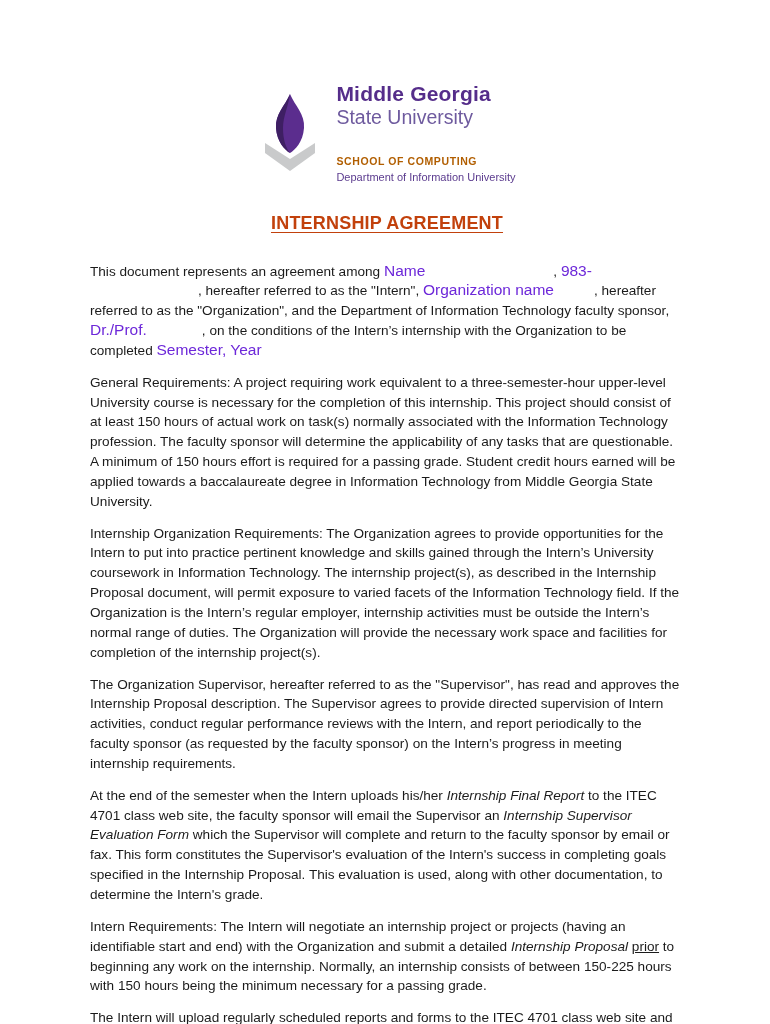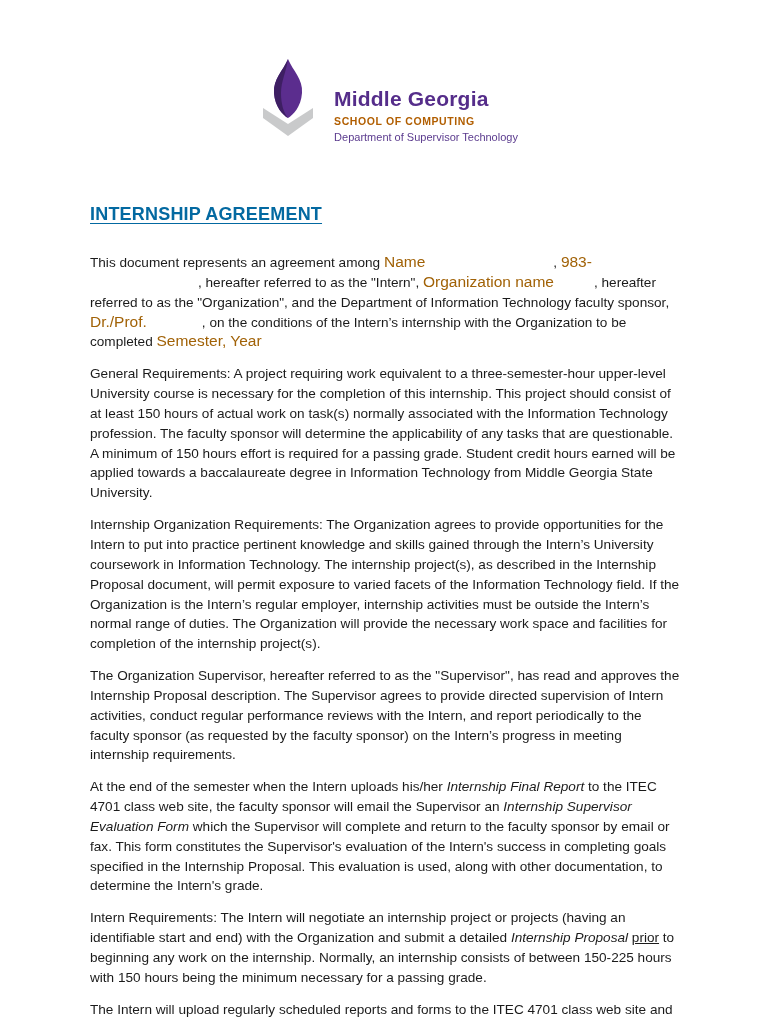--- a/index.html
+++ b/index.html
@@ -8,49 +8,50 @@
     width: 770px;
     min-height: 1024px;
     margin: 0 auto;
     background: #ffffff;
     padding: 56px 86px 36px 90px;
     font-family: "Liberation Sans", "DejaVu Sans", sans-serif;
     color: #1b1b1b;
   }
   .header {
     display: flex;
-    align-items: center;
+    align-items: flex-end;
     justify-content: center;
   }
   .logo-icon { width: 64px; height: 92px; flex: 0 0 auto; margin-top: 0; }
   .logo-text { margin-left: 14px; padding-top: 26px; }
   .uni-bold { font-size: 21px; font-weight: 700; color: #552d8a; line-height: 1.12; letter-spacing: 0.2px; }
   .uni-light { font-size: 19.5px; font-weight: 400; color: #6e5a9e; line-height: 1.18; }
-  .school { margin-top: 4px; font-size: 10.5px; font-weight: 700; color: #b15e00; letter-spacing: 0.6px; }
+  .school { margin-top: 26px; font-size: 10.5px; font-weight: 700; color: #b15e00; letter-spacing: 0.6px; }
   .dept { margin-top: 4px; font-size: 11px; color: #5b3b8e; }
   .title {
+    text-align: center;
     font-size: 18px;
     font-weight: 700;
-    color: #0369a1;
-    margin: 56px 0 28px 0;
+    color: #c2410c;
+    margin: 30px 0 28px 0;
     letter-spacing: 0.2px;
     text-decoration: underline;
     text-underline-offset: 3px;
   }
   .body-text {}
   .para { font-size: 13.6px; line-height: 1.46; margin: 0 0 12px 0; color: #1b1b1b; }
   .seg.normal {}
   .seg.bold { font-weight: 400; }
   .seg.italic { font-style: italic; }
   .seg.underline { text-decoration: underline; text-align: right; }
   .seg.field {
     font-family: "Liberation Sans", sans-serif;
     font-size: 15.5px;
     line-height: 1;
-    color: #a16207;
+    color: #6d28d9;
   }
   .gap { display: inline-block; height: 1px; }
 </style>
 </head>
 <body>
 
 <div class="page">
 
   <header class="header">
     <div class="logo-icon">
@@ -58,22 +59,23 @@
 
         <path d="M7 52 L32 68 L57 52 L57 62 L32 80 L7 62 Z" fill="#c9cacb"></path>
 
         <path d="M32 3 C37 15 47 23 46 37 C45 51 37 59 32 62 C27 59 19 51 18 37 C17 23 27 15 32 3 Z" fill="#5b2d8e"></path>
 
         <path d="M32 3 C30 17 25 25 25 37 C25 49 28 57 32 62 C27 59 19 51 18 37 C17 23 27 15 32 3 Z" fill="#3e1f63"></path>
       </svg>
     </div>
     <div class="logo-text">
       <div class="uni-bold">Middle Georgia</div>
+      <div class="uni-light">State University</div>
       <div class="school">SCHOOL OF COMPUTING</div>
-      <div class="dept">Department of Supervisor Technology</div>
+      <div class="dept">Department of Information University</div>
     </div>
   </header>
 
   <h1 class="title">INTERNSHIP AGREEMENT</h1>
 
   <div class="body-text" id="body-paragraphs">
       <p class="para"><span class="seg normal">This document represents an agreement among </span><span class="seg field">Name</span><span class="gap" style="width: 128px;"></span><span class="seg normal">, </span><span class="seg field">983-</span><span class="gap" style="width: 108px;"></span><span class="seg normal">, hereafter referred to as the "Intern",  </span><span class="seg field">Organization name</span><span class="gap" style="width: 40px;"></span><span class="seg normal">, hereafter referred to as the "Organization", and the Department of Information Technology faculty sponsor, </span><span class="seg field">Dr./Prof.</span><span class="gap" style="width: 55px;"></span><span class="seg normal">, on the conditions of the Intern’s internship with the Organization to be completed </span><span class="seg field">Semester, Year</span></p>
       <p class="para"><span class="seg bold">General Requirements: </span><span class="seg normal">A project requiring work equivalent to a three-semester-hour upper-level University course is necessary for the completion of this internship. This project should consist of at least 150 hours of actual work on task(s) normally associated with the Information Technology profession. The faculty sponsor will determine the applicability of any tasks that are questionable. A minimum of 150 hours effort is required for a passing grade. Student credit hours earned will be applied towards a baccalaureate degree in Information Technology from Middle Georgia State University.</span></p>
       <p class="para"><span class="seg bold">Internship Organization Requirements: </span><span class="seg normal">The Organization agrees to provide opportunities for the Intern to put into practice pertinent knowledge and skills gained through the Intern’s University coursework in Information Technology. The internship project(s), as described in the Internship Proposal document, will permit exposure to varied facets of the Information Technology field. If the Organization is the Intern’s regular employer, internship activities must be outside the Intern’s normal range of duties. The Organization will provide the necessary work space and facilities for completion of the internship project(s).</span></p>
       <p class="para"><span class="seg normal">The Organization Supervisor, hereafter referred to as the "Supervisor", has read and approves the Internship Proposal description. The Supervisor agrees to provide directed supervision of Intern activities, conduct regular performance reviews with the Intern, and report periodically to the faculty sponsor (as requested by the faculty sponsor) on the Intern’s progress in meeting internship requirements.</span></p>

